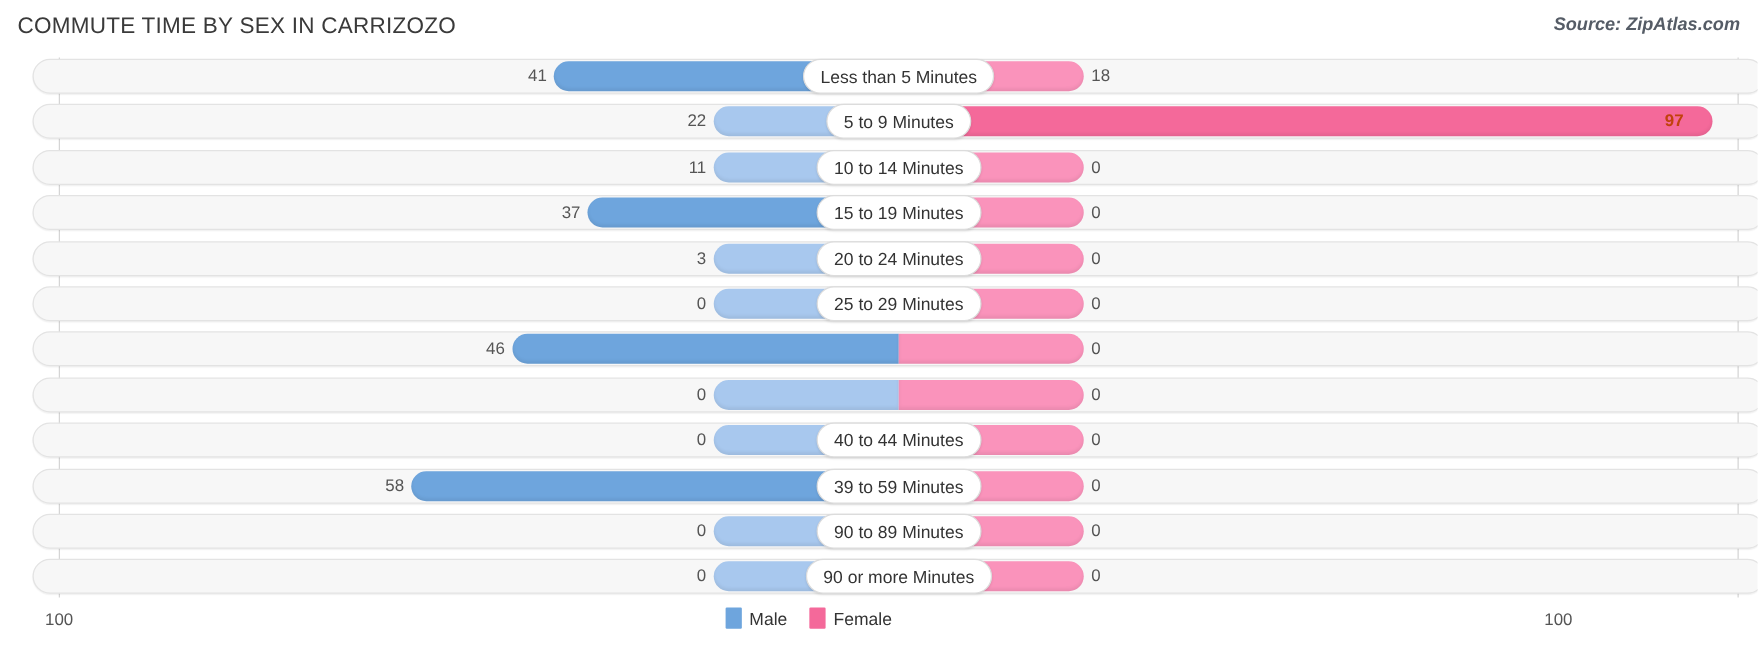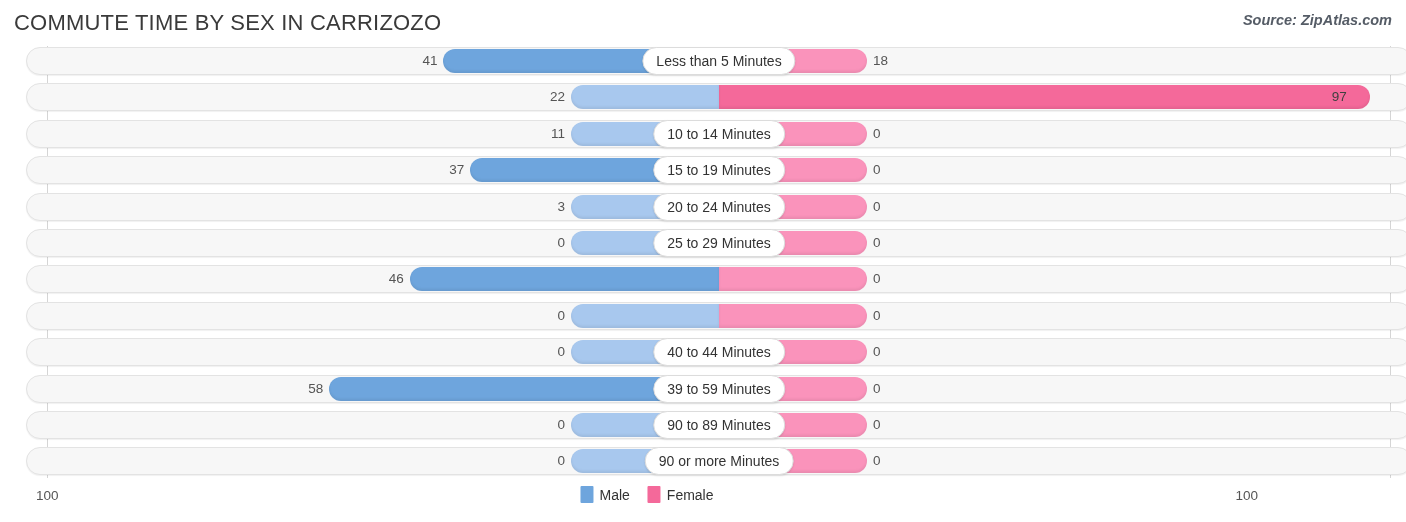--- a/index.html
+++ b/index.html
@@ -19,21 +19,21 @@
   
   .header {
     position: absolute;
     top: 0; left: 0; right: 0;
     height: 44px;
   }
   .chart-title {
     position: absolute;
     left: 14px;
     top: 10px;
-    font-size: 22px;
+    font-size: 18px;
     font-weight: 400;
     letter-spacing: .2px;
     color: #3a3a3a;
     white-space: nowrap;
   }
   .source {
     position: absolute;
     right: 14px;
     top: 12px;
     font-size: 14.5px;
@@ -106,22 +106,22 @@
     top: 3px;
     height: 24px;
     line-height: 24px;
     font-size: 13.5px;
     color: #555555;
     white-space: nowrap;
   }
   .val-left  { text-align: right; }
   .val-right { text-align: left; }
   .val-inside {
-    color: #404040;
-    font-weight: normal;
+    color: #c2410c;
+    font-weight: bold;
   }
 
   .pill {
     position: absolute;
     top: 1px;
     height: 28px;
     line-height: 27px;
     background: #ffffff;
     border: 1px solid #dcdcdc;
     border-radius: 15px;
@@ -194,20 +194,21 @@
         <div class="val val-left" style="right: 984.52px;">41</div>
         <div class="val val-right" style="left: 857px;">18</div>
         <div class="pill" style="left: 703px;">Less than 5 Minutes</div>
       </div>
       <div class="row">
         <div class="row-track"></div>
         <div class="bar bar-male" style="left: 555px; width: 148px; background: rgb(168, 200, 238);"></div>
         <div class="bar bar-female" style="left: 703px; width: 650.87px; background: rgb(244, 105, 154);"></div>
         <div class="val val-left" style="right: 857px;">22</div>
         <div class="val val-right val-inside" style="left: 1315.87px;">97</div>
+        <div class="pill" style="left: 703px;">5 to 9 Minutes</div>
       </div>
       <div class="row">
         <div class="row-track"></div>
         <div class="bar bar-male" style="left: 555px; width: 148px; background: rgb(168, 200, 238);"></div>
         <div class="bar bar-female" style="left: 703px; width: 148px; background: rgb(250, 147, 187);"></div>
         <div class="val val-left" style="right: 857px;">11</div>
         <div class="val val-right" style="left: 857px;">0</div>
         <div class="pill" style="left: 703px;">10 to 14 Minutes</div>
       </div>
       <div class="row">

